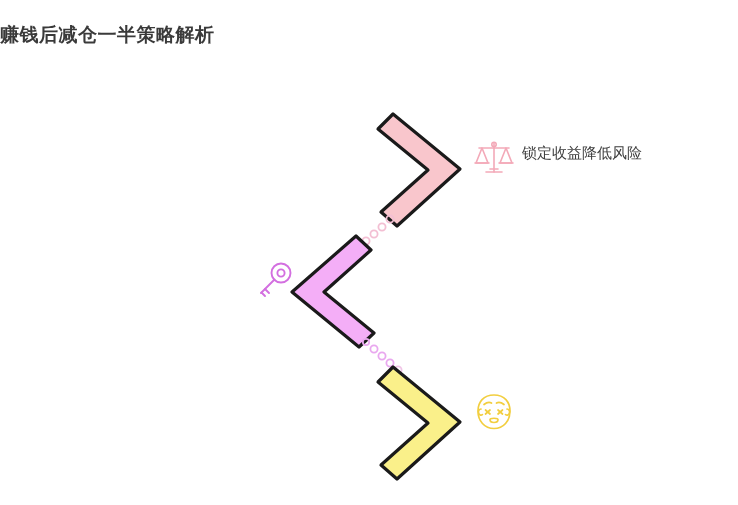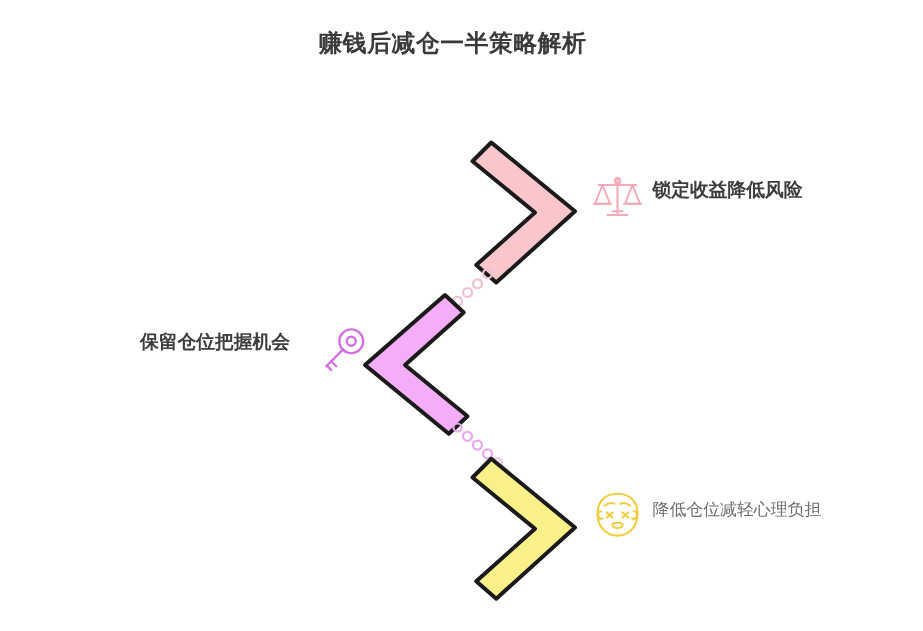--- a/index.html
+++ b/index.html
@@ -14,21 +14,20 @@
     overflow: hidden;
     font-family: "Liberation Sans", "DejaVu Sans", sans-serif;
     -webkit-font-smoothing: antialiased;
   }
 
   #page-title {
     position: absolute;
     top: 22px;
     left: 0;
     width: 724px;
-    text-align: center;
     font-size: 19px;
     font-weight: bold;
     color: #3a3a3a;
     letter-spacing: 0.5px;
   }
 
   
   #diagram-canvas {
     position: absolute;
     top: 0;
@@ -36,21 +35,21 @@
     width: 738px;
     height: 505px;
   }
 
   
   .text-block {
     position: absolute;
   }
   .block-heading {
     font-size: 15px;
-    font-weight: bold;
+    font-weight: normal;
     color: #3d3d3d;
     line-height: 22px;
     white-space: nowrap;
   }
   .block-subtitle {
     font-size: 13.5px;
     font-weight: normal;
     color: #6e6e6e;
     line-height: 22px;
     white-space: nowrap;
@@ -163,18 +162,16 @@
 
     <path d="M 18 29.5 C 18 27.8 26 27.8 26 29.5 C 26 33.5 18 33.5 18 29.5 Z"></path>
   </svg>
 </div>
 
 <div class="text-block" id="block-lock-profit">
   <div class="block-heading">锁定收益降低风险</div>
 </div>
 
 <div class="text-block" id="block-keep-position">
-  <div class="block-heading">保留仓位把握机会</div>
 </div>
 
 <div class="text-block" id="block-ease-anxiety">
-  <div class="block-subtitle">降低仓位减轻心理负担</div>
 </div>
 
 </body></html>

